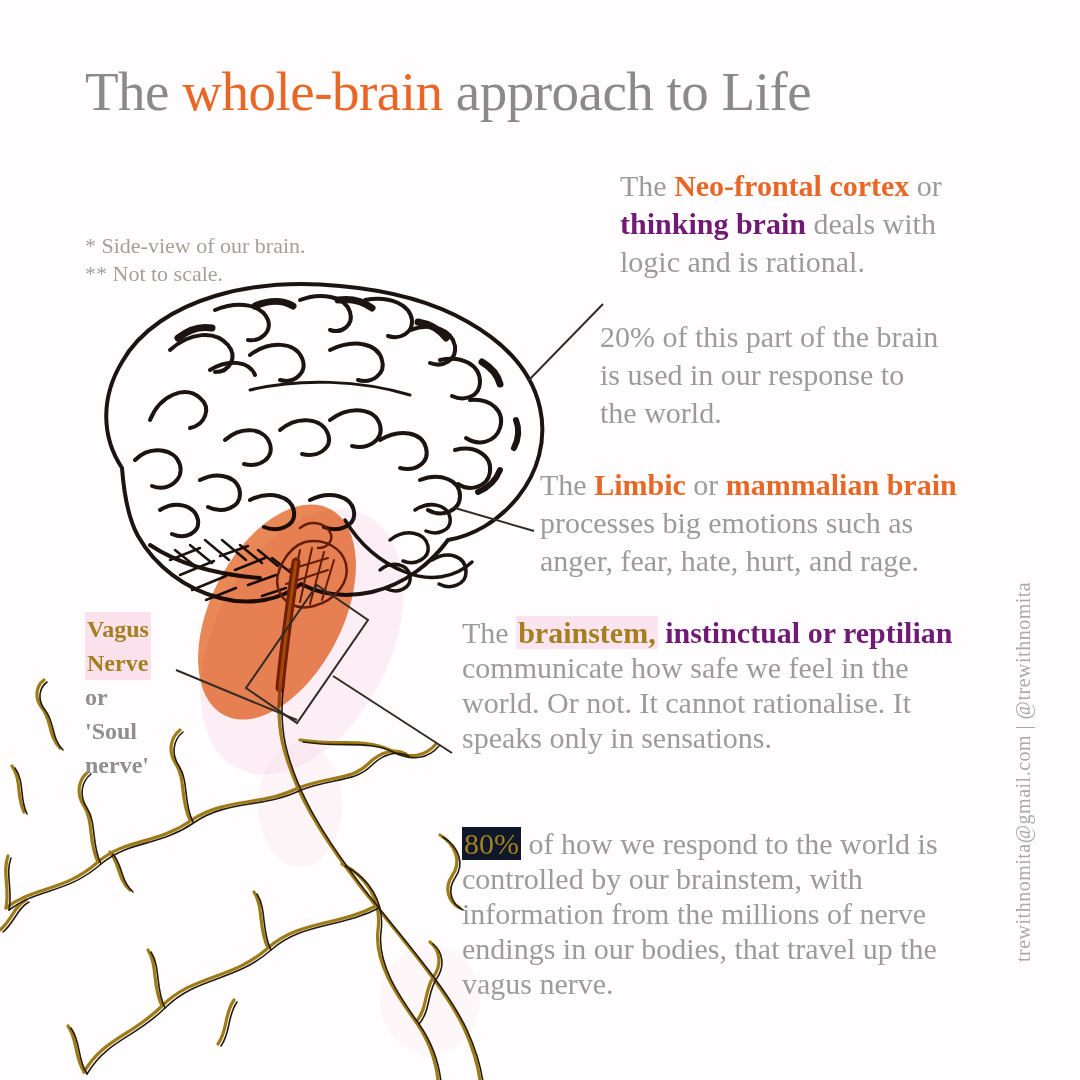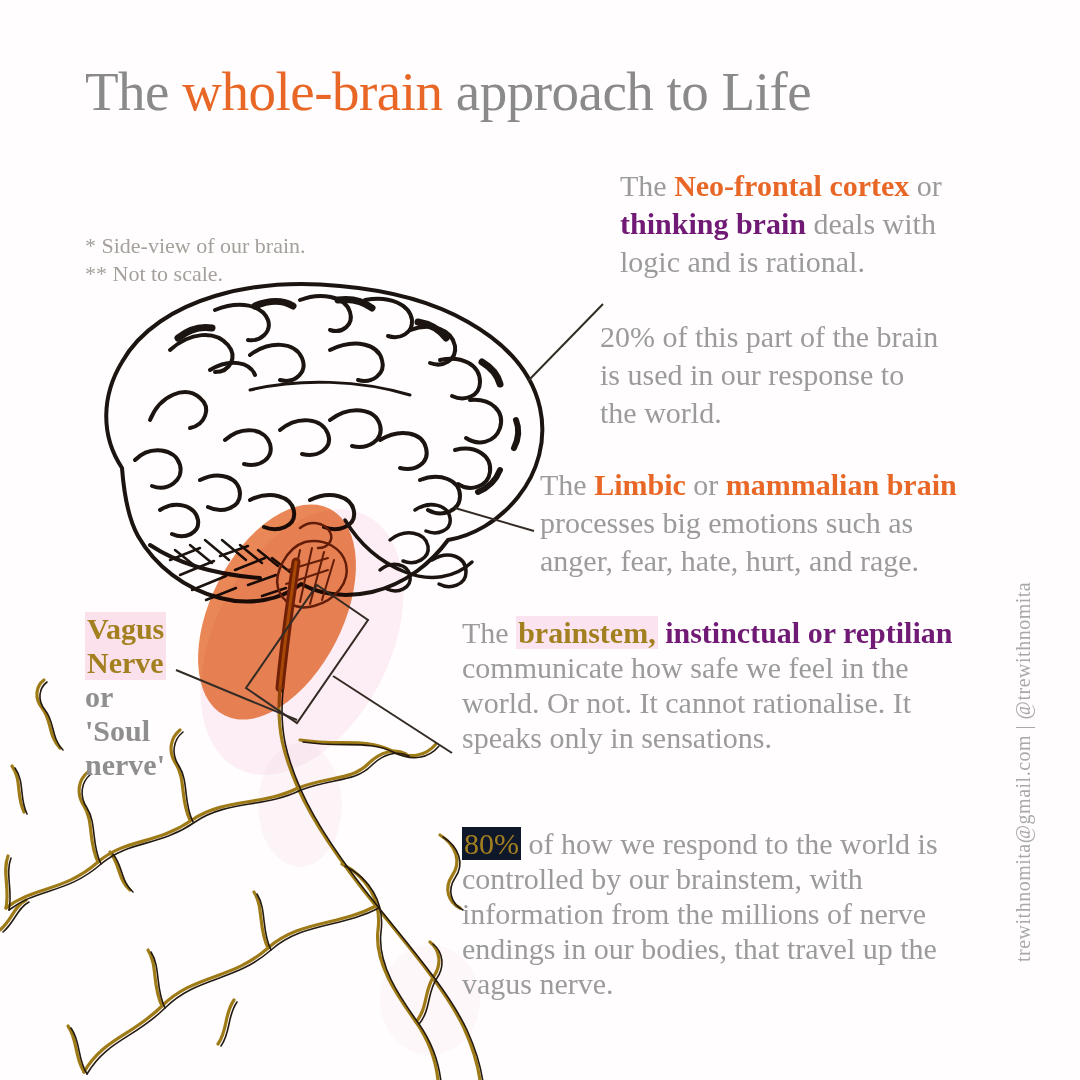--- a/index.html
+++ b/index.html
@@ -29,21 +29,21 @@
   .boldgray{color:#701a75;font-weight:700;}
   .goldhl{color:#a3801f;font-weight:700;background:#fbe4ef;padding:0 2px;}
   .goldhl-reg{color:#a3801f;background:#0f172a;padding:0 2px;}
   #block-neo{left:600px;top:167px;margin-left:20px;}
   #block-twenty{left:600px;top:318px;}
   #block-limbic{left:540px;top:466px;}
   #block-brainstem{left:462px;top:615px;}
   #block-eighty{left:462px;top:826px;}
   
   #vagus-label{
-    left:85px;top:612px;font-size:30px;font-weight:700;line-height:34px;color:#8f8f8f;
+    left:85px;top:612px;font-size:24px;font-weight:700;line-height:34px;color:#8f8f8f;
   }
   #vagus-label .gold{color:#a3801f;background:#fbe1ec;padding:0 2px;}
   
   #contact{
     left:1012px;top:962px;font-size:20px;color:#a9a9a9;letter-spacing:0.5px;
     white-space:nowrap;transform:rotate(-90deg);transform-origin:0 0;
   }
   
   #art{left:0;top:0;}
 </style>

